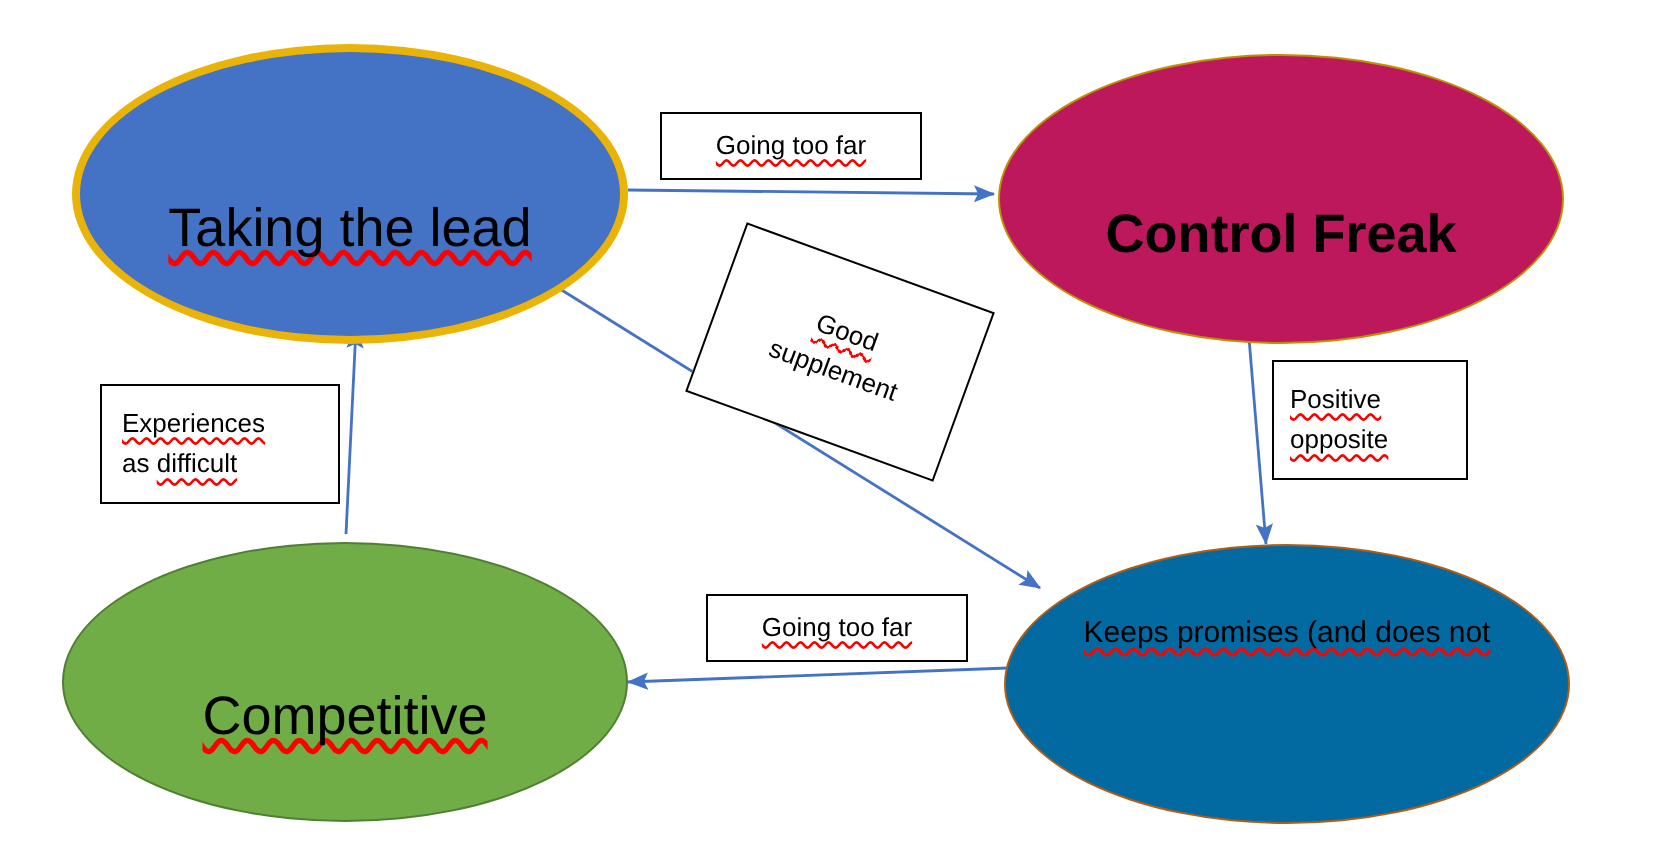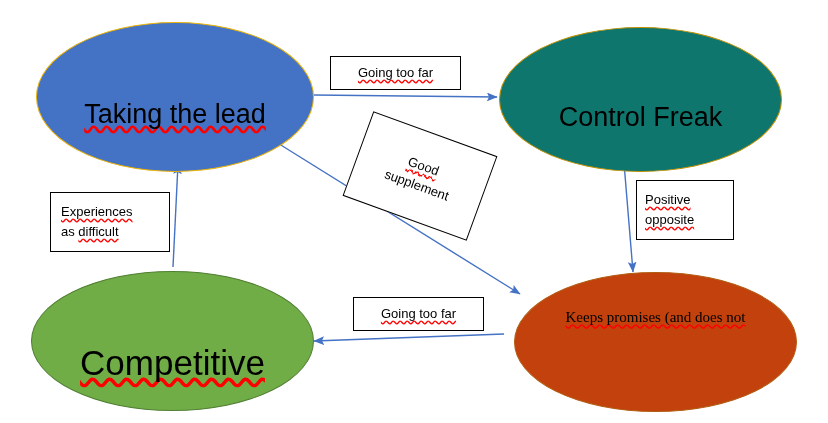--- a/index.html
+++ b/index.html
@@ -41,46 +41,46 @@
     color: #000000;
     line-height: 1.28;
     padding: 0 8px;
     white-space: pre-line;
   }
 
   #node-taking-the-lead {
     left: 36px;  top: 22px;
     width: 278px; height: 150px;
     background: #4472C4;
-    border: 1px solid #eab308;
+    border: 4px solid #eab308;
   }
   #node-taking-the-lead .node-text { font-size: 27px; }
 
   #node-control-freak {
     left: 499px; top: 27px;
     width: 283px; height: 145px;
-    background: #0f766e;
+    background: #be185d;
     border: 1px solid #BF9000;
+    font-weight: bold;
   }
   #node-control-freak .node-text { font-size: 27px; }
 
   #node-competitive {
     left: 31px; top: 271px;
     width: 283px; height: 140px;
     background: #70AD47;
     border: 1px solid #507E32;
   }
-  #node-competitive .node-text { font-size: 35px; }
+  #node-competitive .node-text { font-size: 27px; }
 
   #node-keeps-promises {
-    left: 514px; top: 272px;
+    left: 502px; top: 272px;
     width: 283px; height: 140px;
-    background: #c2410c;
+    background: #0369a1;
     border: 1px solid #B35C13;
-    font-family: Liberation Serif, serif;
   }
   #node-keeps-promises .node-text { font-size: 15px; line-height: 1.65; }
 
   
   .sq {
     position: relative;
     display: inline;
     text-decoration: underline wavy #FF0000;
     text-decoration-skip-ink: none;
     text-underline-offset: 2px;

